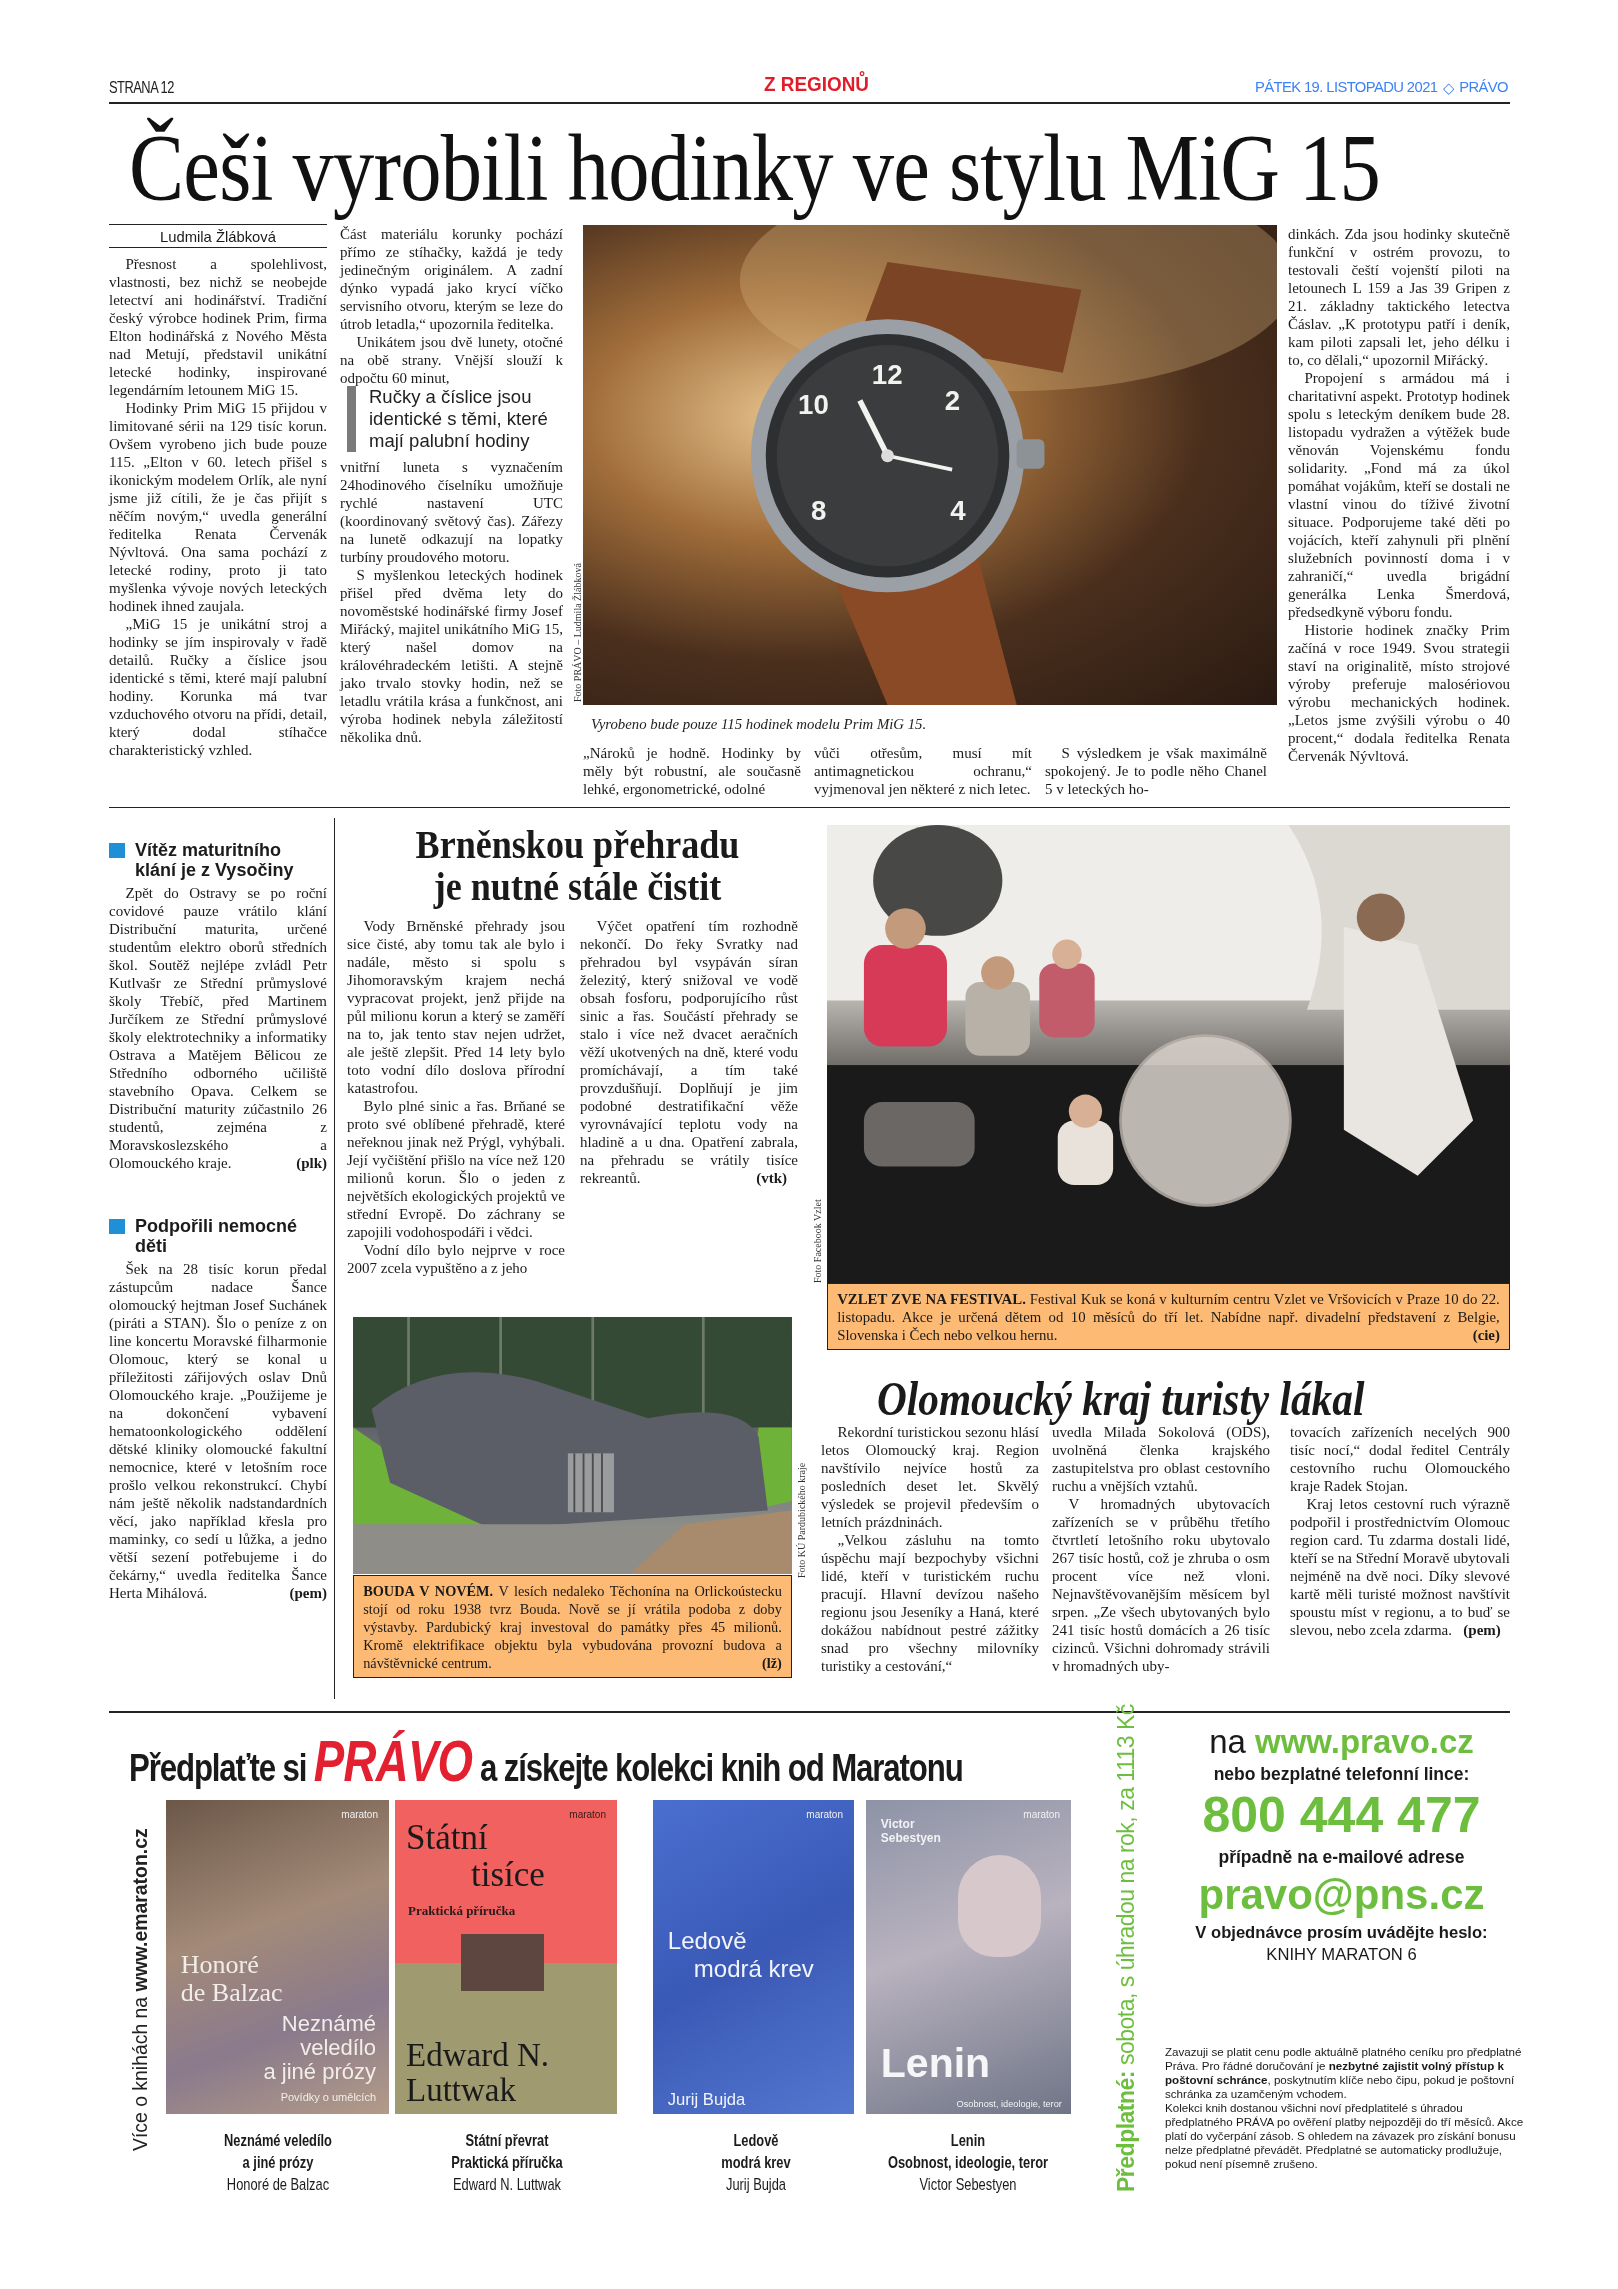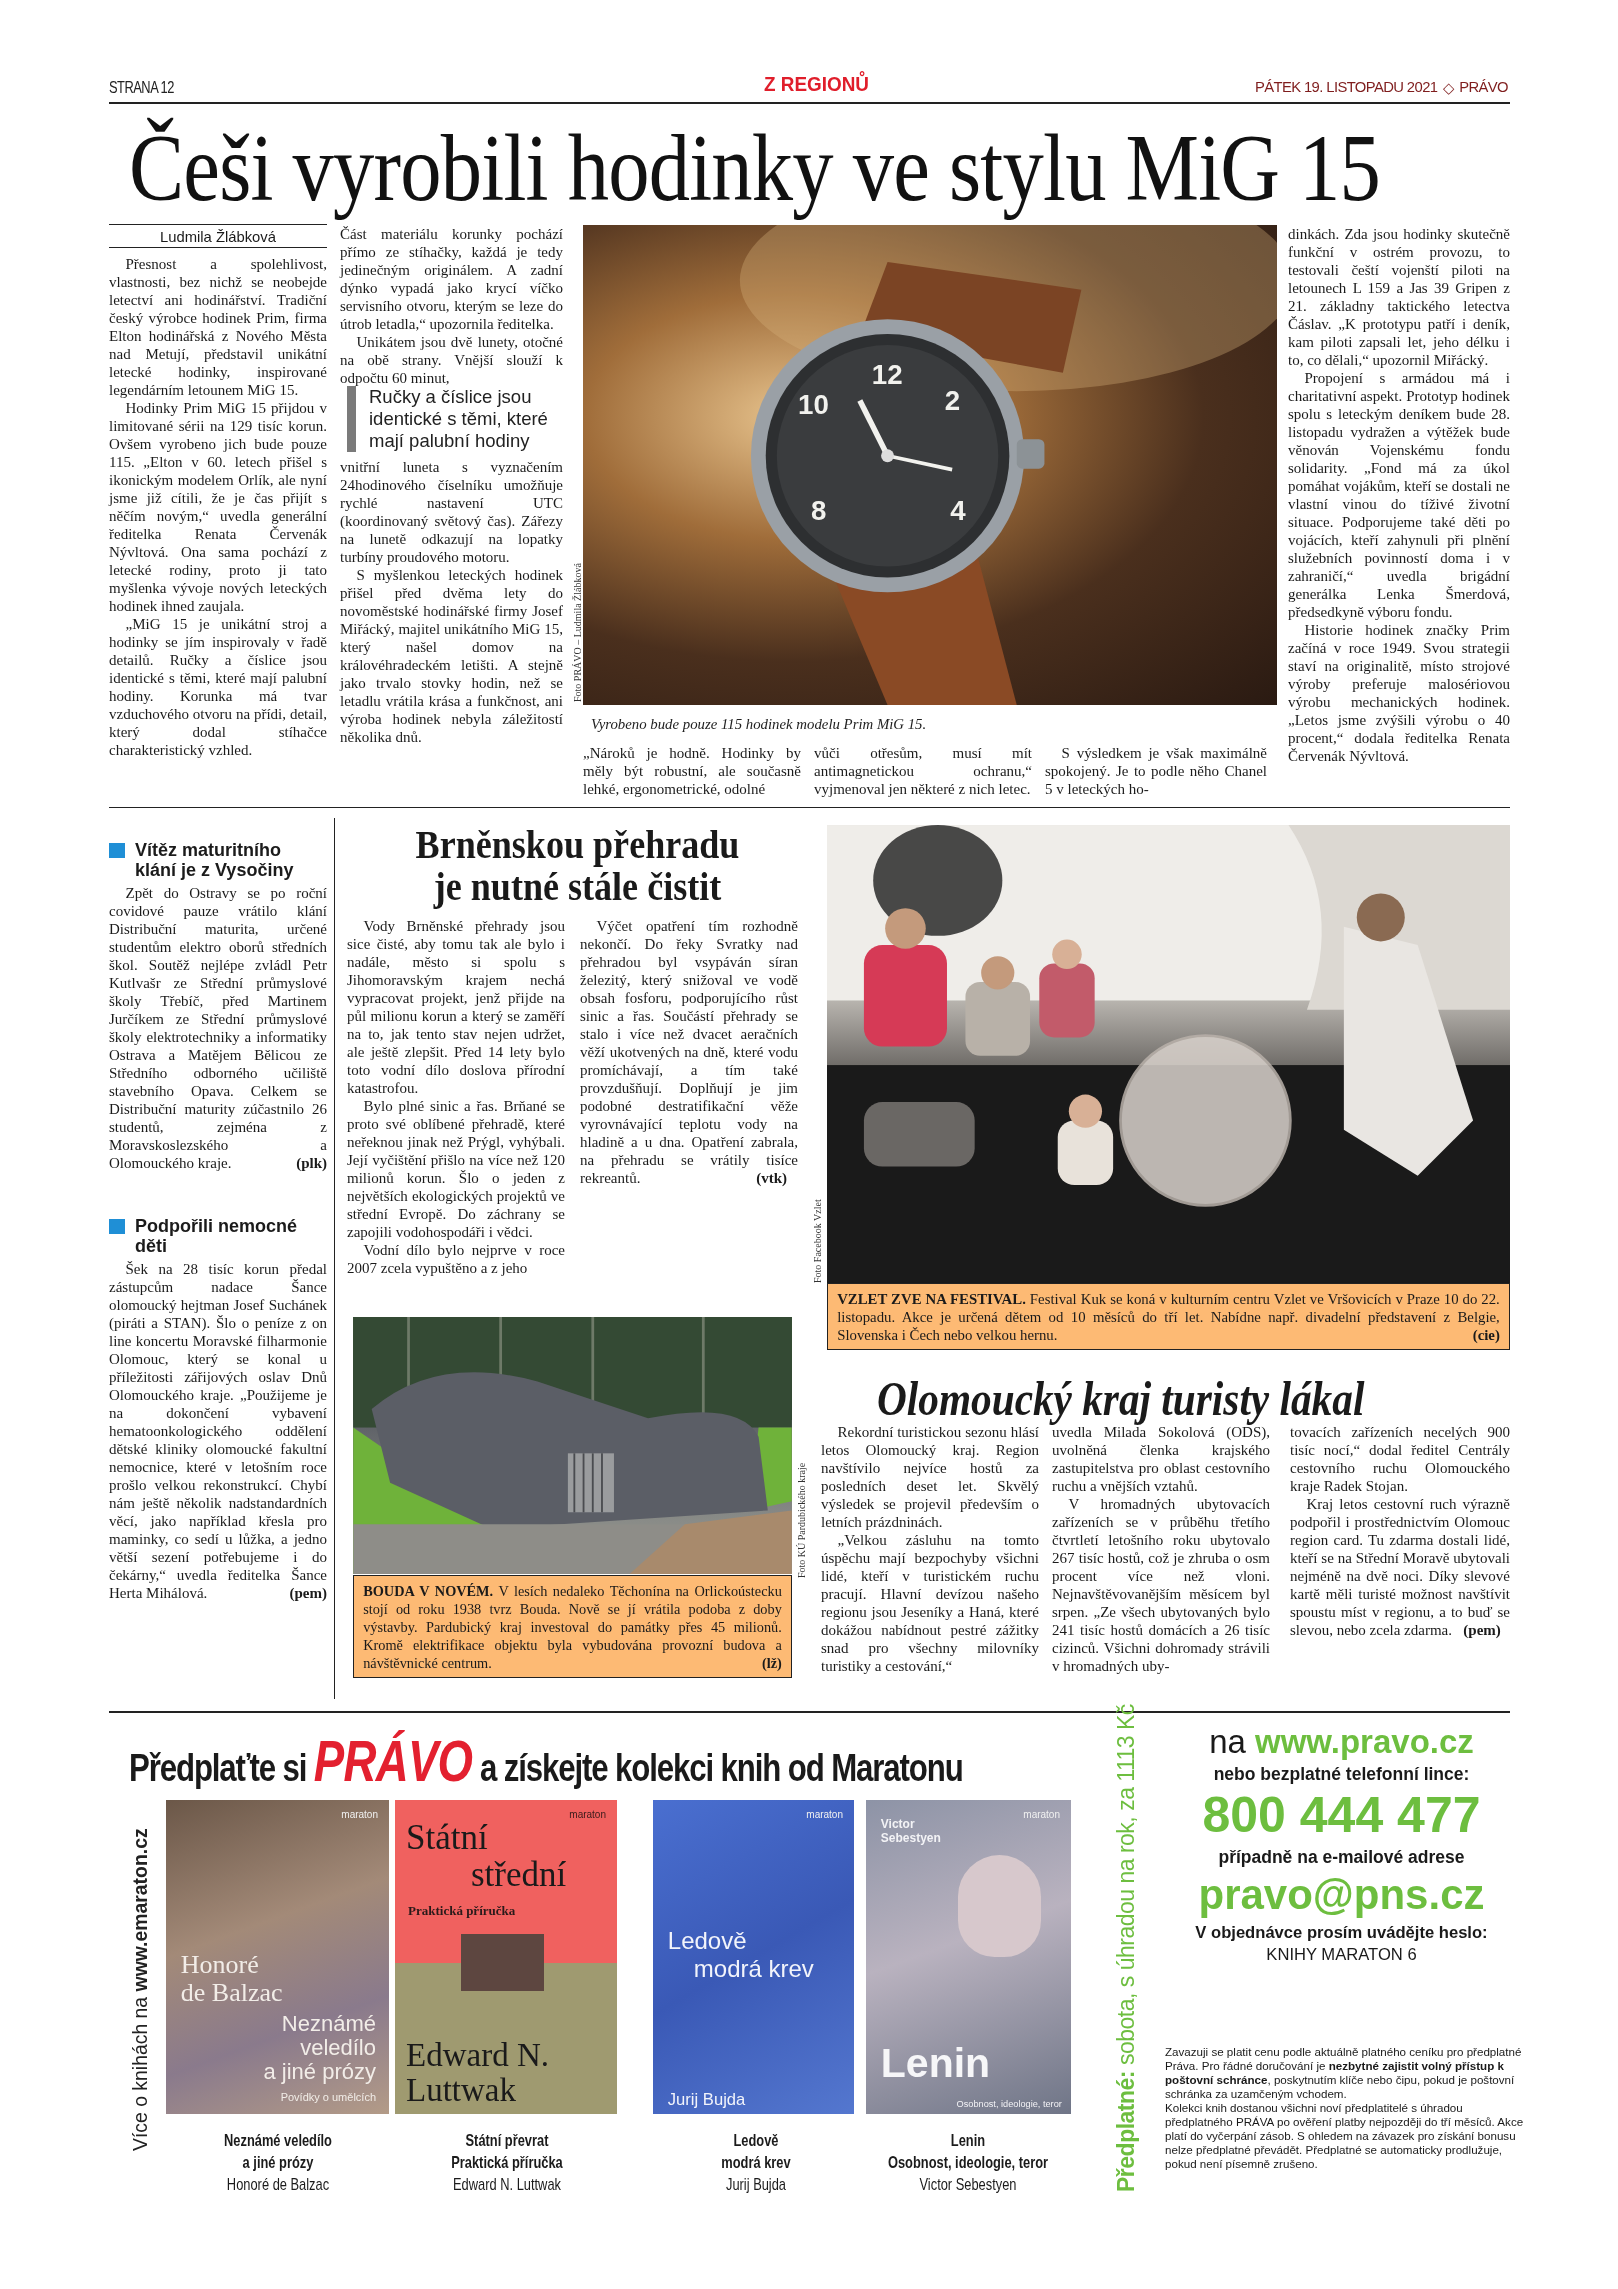--- a/index.html
+++ b/index.html
@@ -43,21 +43,21 @@
   .book-cap .au { font-weight: normal; }
   .green { color: #6dbe3f; }
   .order { font-family: "Liberation Sans", sans-serif; text-align: center; color: #1a1a1a; }
   .fine { font-family: "Liberation Sans", sans-serif; font-size: 11.6px; line-height: 14px; color: #1a1a1a; }
 </style>
 </head>
 <body>
 
 <div class="abs hdr-left" style="left:109px; top:79px;">STRANA 12</div>
 <div class="abs hdr-center" style="left:729px; top:72px; width:175px; text-align:center;">Z REGIONŮ</div>
-<div class="abs" style="right:111px; top:79px; display:flex; gap:5.5px; font-family:'Liberation Sans',sans-serif; font-size:14.8px; color:#7f1d1d; letter-spacing:-0.6px;">
+<div class="abs" style="right:111px; top:79px; display:flex; gap:5.5px; font-family:'Liberation Sans',sans-serif; font-size:14.8px; color:#3b82f6; letter-spacing:-0.6px;">
   <span>PÁTEK 19. LISTOPADU 2021</span>
   <span>◇</span>
   <span>PRÁVO</span>
 </div>
 <div class="rule" style="left:109px; top:102px; width:1401px; height:1.8px;"></div>
 
 <div class="abs main-title" style="left:129px; top:120px;">Češi vyrobili hodinky ve stylu MiG 15</div>
 
 <div class="rule" style="left:109px; top:224px; width:218px; height:0.9px;"></div>
 <div class="abs byline" style="left:109px; top:229px; width:218px;">Ludmila Žlábková</div>
@@ -248,21 +248,21 @@
     <div>veledílo</div>
     <div>a jiné prózy</div>
   </div>
   <div style="position:absolute; right:13px; bottom:11px; font-family:'Liberation Sans',sans-serif; font-size:11px; color:#f2ede8;">Povídky o umělcích</div>
 </div>
 
 <div class="book" style="left:395px; top:1800px; width:222px; height:314px; background: linear-gradient(180deg, #f0615f 0%, #f0615f 52%, #9f9a70 52%, #9f9a70 100%);">
   <span class="mar" style="color:#3a1a1a;">maraton</span>
   <div style="position:absolute; left:11px; top:18.5px; font-family:'Liberation Serif',serif; font-size:35px; line-height:37px; color:#1a1a1a;">
     <div>Státní</div>
-    <div style="padding-left:65px;">střední</div>
+    <div style="padding-left:65px;">tisíce</div>
   </div>
   <div style="position:absolute; left:13px; top:103px; font-family:'Liberation Serif',serif; font-weight:bold; font-size:13px; color:#2a1a1a;">Praktická příručka</div>
   <div style="position:absolute; left:66px; top:134px; width:83px; height:57px; background:#5d4640;"></div>
   <div style="position:absolute; left:11px; top:238px; width:203px; font-family:'Liberation Serif',serif; font-size:33px; line-height:35px; color:#1a1a1a;">Edward N. Luttwak</div>
 </div>
 
 <div class="book" style="left:653px; top:1800px; width:201px; height:314px; background: linear-gradient(150deg, #4a6fd0 0%, #3a59b6 50%, #5477cf 100%);">
   <span class="mar">maraton</span>
   <div style="position:absolute; left:14.8px; top:127px; font-family:'Liberation Sans',sans-serif; font-size:24px; line-height:28px; color:#f2f4fb;">
     <div>Ledově</div>

